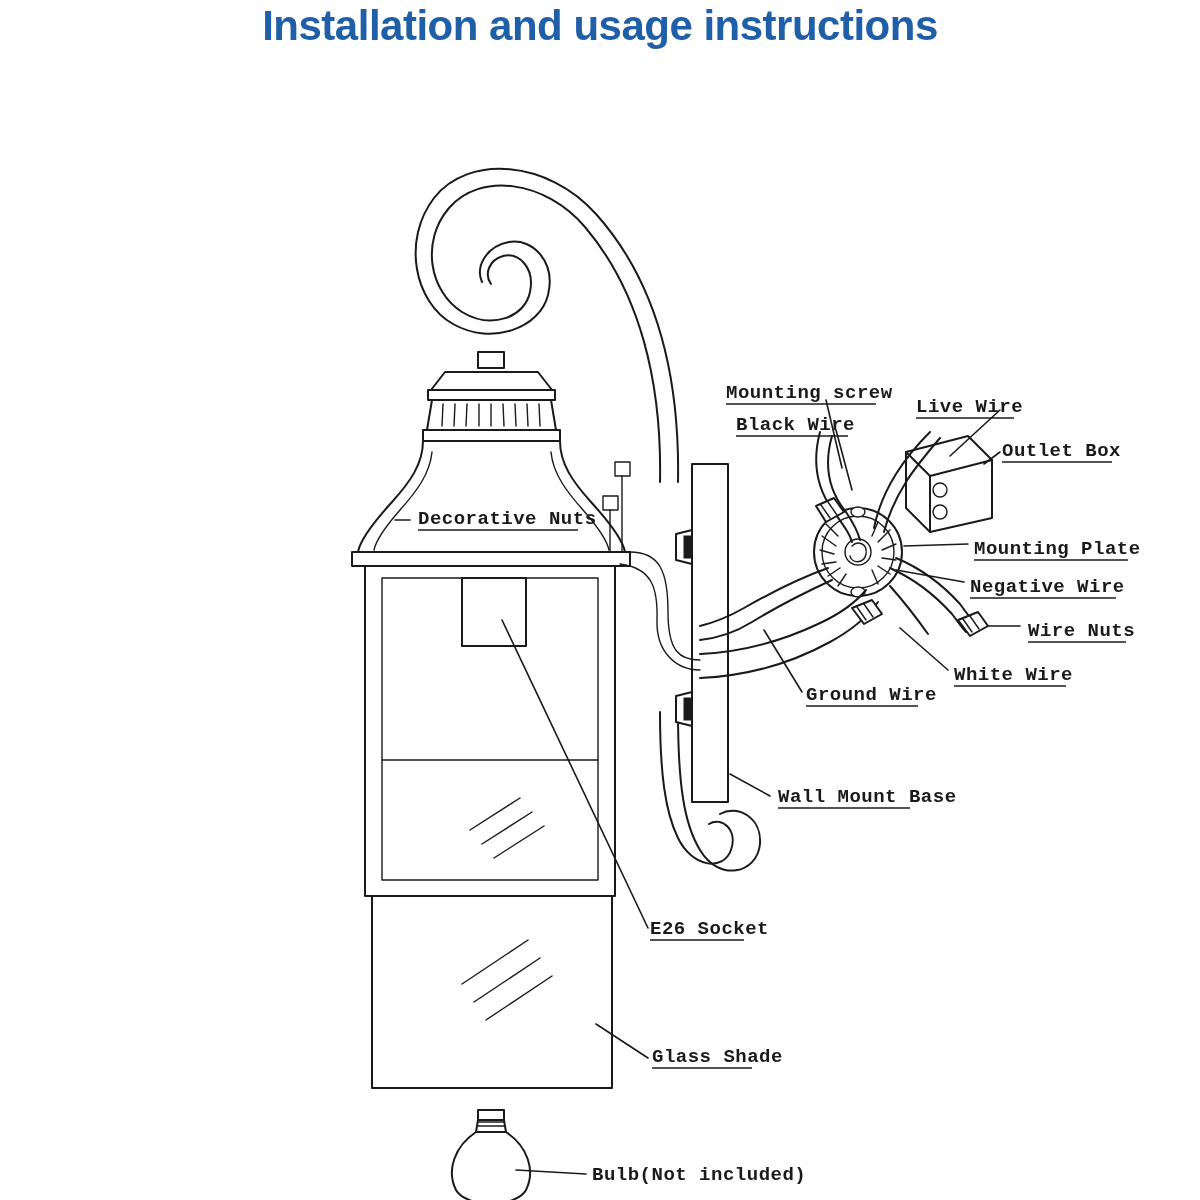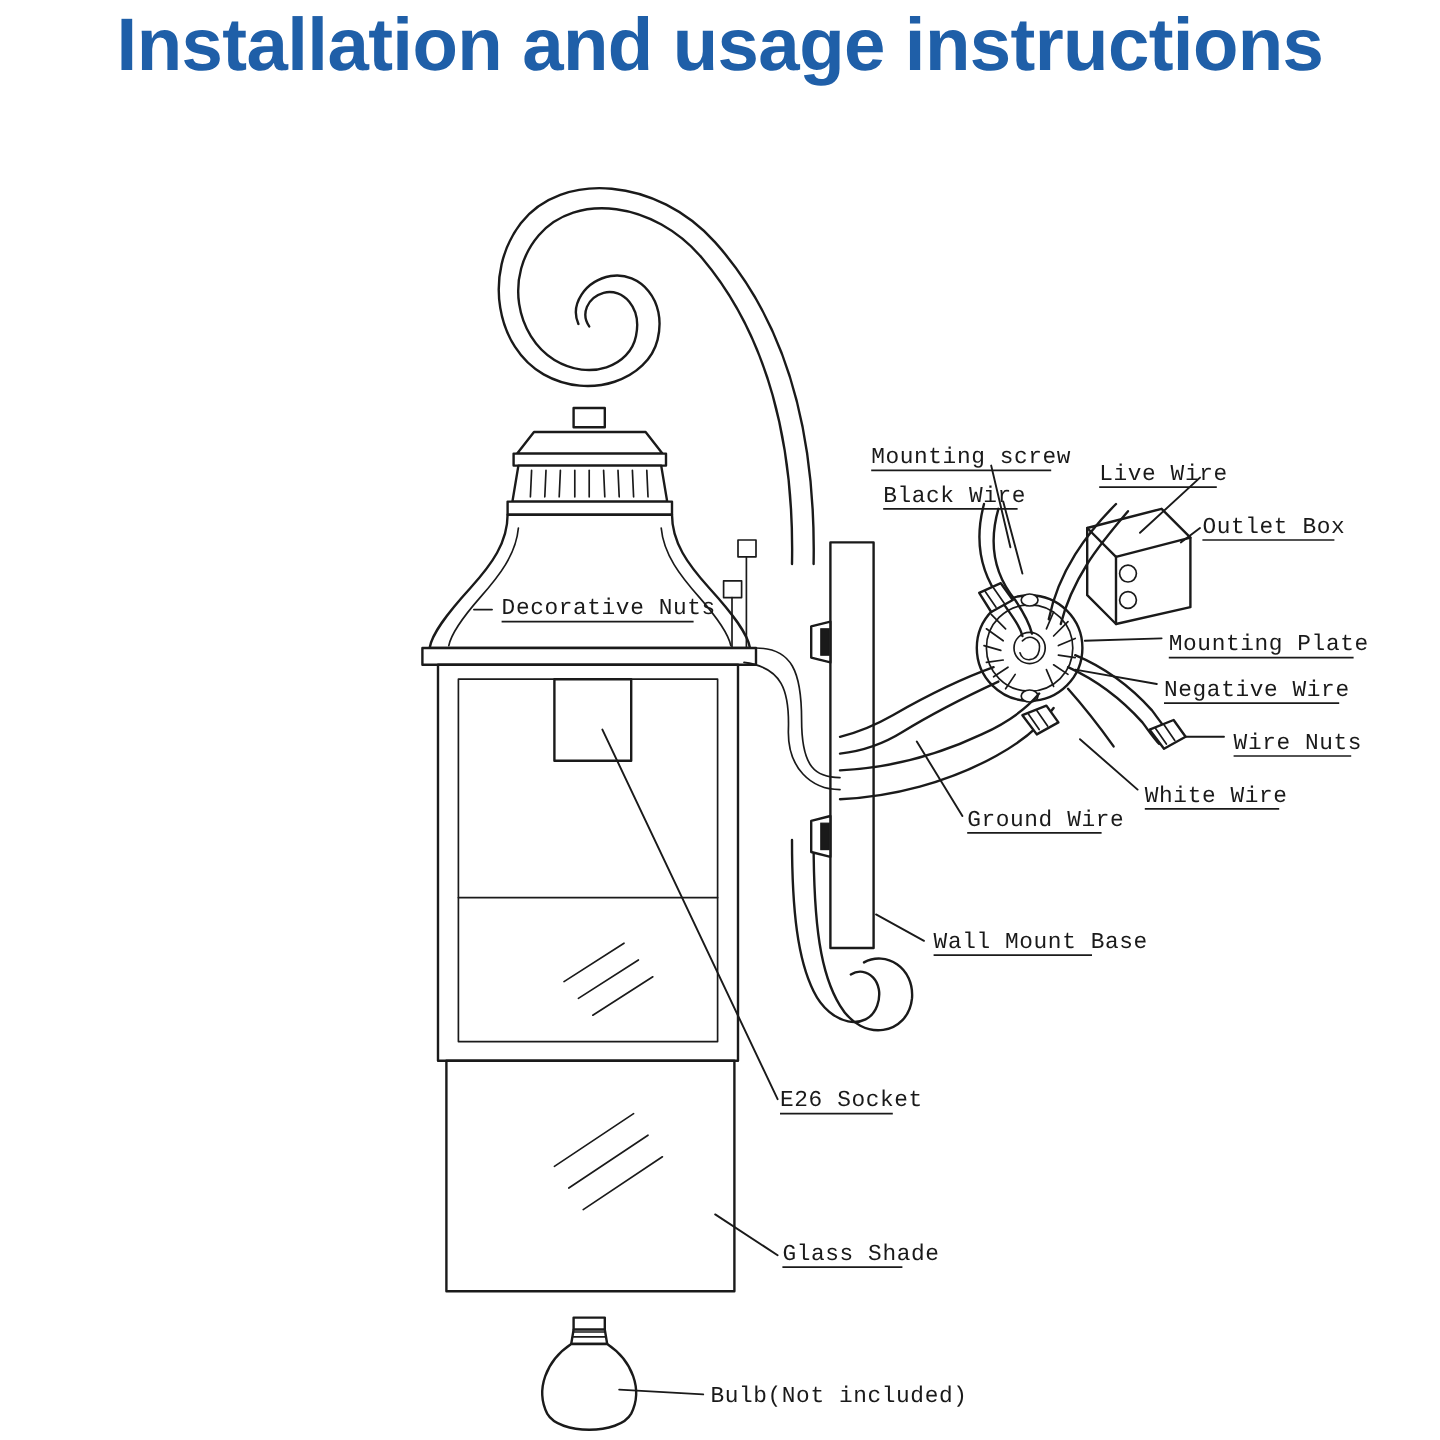--- a/index.html
+++ b/index.html
@@ -14,32 +14,33 @@
     overflow: hidden;
     font-family: "Liberation Sans", sans-serif;
   }
   #page-title {
     position: absolute;
     left: 0;
     top: 2px;
     width: 1200px;
     text-align: center;
     font-family: "Liberation Sans", sans-serif;
-    font-size: 62px;
+    font-size: 42px;
     font-weight: bold;
     color: #1f5fa8;
     letter-spacing: -0.5px;
     white-space: nowrap;
   }
   #diagram-wrap {
     position: absolute;
     left: 0;
-    top: 0;
+    top: 12px;
     width: 1200px;
     height: 980px;
+    font-weight: bold;
   }
   svg.diagram {
     display: block;
     width: 1200px;
     height: 1200px;
   }
   .ln {
     fill: none;
     stroke: #1a1a1a;
     stroke-width: 2;

